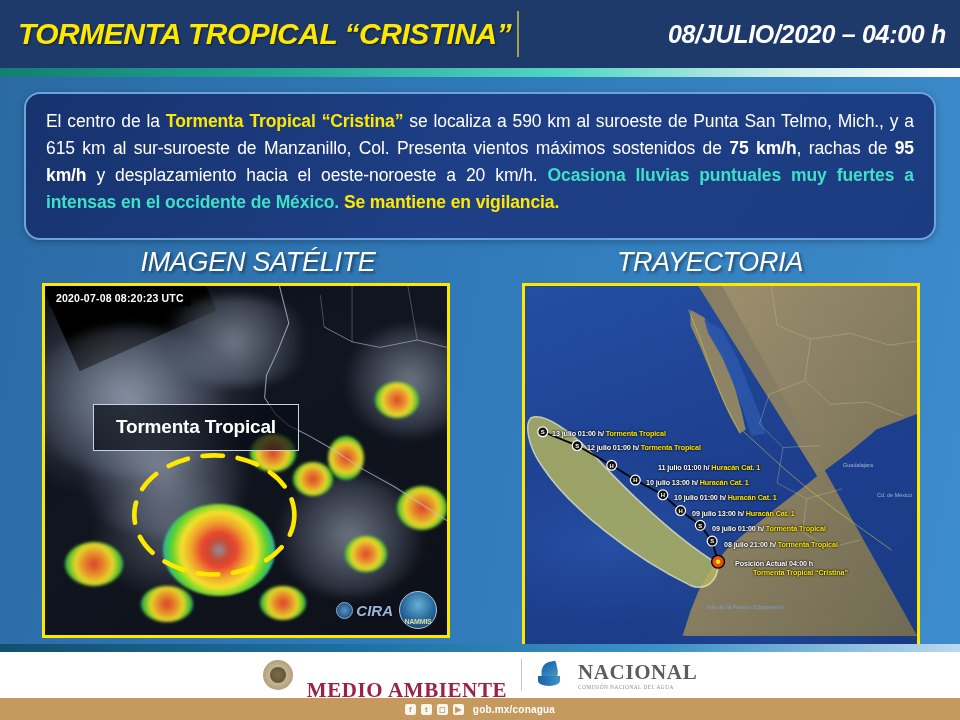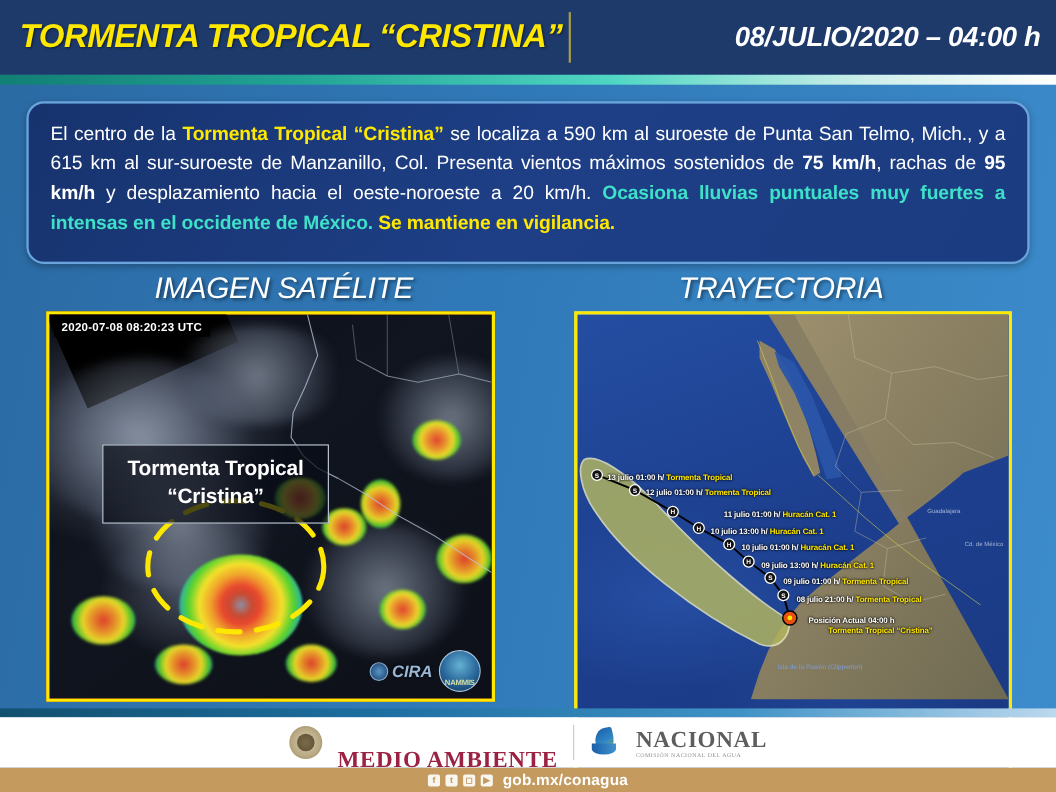--- a/index.html
+++ b/index.html
@@ -73,22 +73,22 @@
   }
   .sec-title.left  { left:48px; width:420px; text-align:center; }
   .sec-title.right { left:500px; width:420px; text-align:center; }
 
   
   .panel {
     position:absolute; top:283px;
     border:3px solid #ffe800;
     overflow:hidden;
   }
-  .panel-sat  { left:42px;  width:408px; height:355px; background:#7f1d1d; }
-  .panel-traj { left:522px; width:398px; height:420px; background:#7dd3fc; }
+  .panel-sat  { left:42px;  width:408px; height:355px; background:#701a75; }
+  .panel-traj { left:522px; width:398px; height:420px; background:#701a75; }
 
   
   .sat-canvas { position:absolute; inset:0; }
   .sat-base {
     position:absolute; inset:0;
     background:
       radial-gradient(ellipse 120px 90px at 32% 72%, rgba(120,130,150,.55), transparent 70%),
       radial-gradient(ellipse 200px 150px at 18% 30%, rgba(150,165,190,.45), transparent 72%),
       linear-gradient(145deg,#0a0d16 0%,#11151f 40%,#0d1018 100%);
   }
@@ -249,21 +249,21 @@
     display:flex; align-items:center; justify-content:center; gap:5px;
   }
   .soc {
     width:11px; height:11px; border-radius:2px;
     background:#ffffff; opacity:.9;
     display:flex; align-items:center; justify-content:center;
     color:#c49a5e; font-size:8px; font-weight:bold;
     font-family:"Liberation Sans", sans-serif; line-height:11px;
   }
   .soc-url {
-    color:#ffffff; font-size:14px; font-weight:bold;
+    color:#ffffff; font-size:10px; font-weight:bold;
     margin-left:4px; letter-spacing:.2px;
   }
 </style>
 </head>
 <body>
 
 <div class="header">
   <div class="header-title">TORMENTA TROPICAL “CRISTINA”</div>
   <div class="header-sep"></div>
   <div class="header-right">
@@ -308,21 +308,20 @@
       <path d="M296 10 L300 44 M330 0 L330 60 M390 0 L400 58" stroke="#9fb2c9" stroke-width=".8" fill="none" opacity=".5"></path>
       <path d="M282 160 L310 176 L340 196 L376 216 L410 238 L432 252" stroke="#b9c9de" stroke-width="1.1" fill="none" opacity=".7"></path>
 
       <ellipse cx="182" cy="246" rx="86" ry="64" stroke="#ffe800" stroke-width="5" fill="none" stroke-dasharray="22 16" stroke-linecap="round"></ellipse>
     </svg>
 
     <div class="sat-timestamp">2020-07-08 08:20:23 UTC</div>
 
     <div class="sat-label">
       <div>Tormenta Tropical</div>
-      <div>“Cristina”</div>
     </div>
 
     <div class="sat-logos">
       <div class="logo-cira">
         <span class="logo-cira-badge"></span>
         <span>CIRA</span>
       </div>
       <div class="logo-nammis">
         <span>NAMMIS</span>
       </div>

